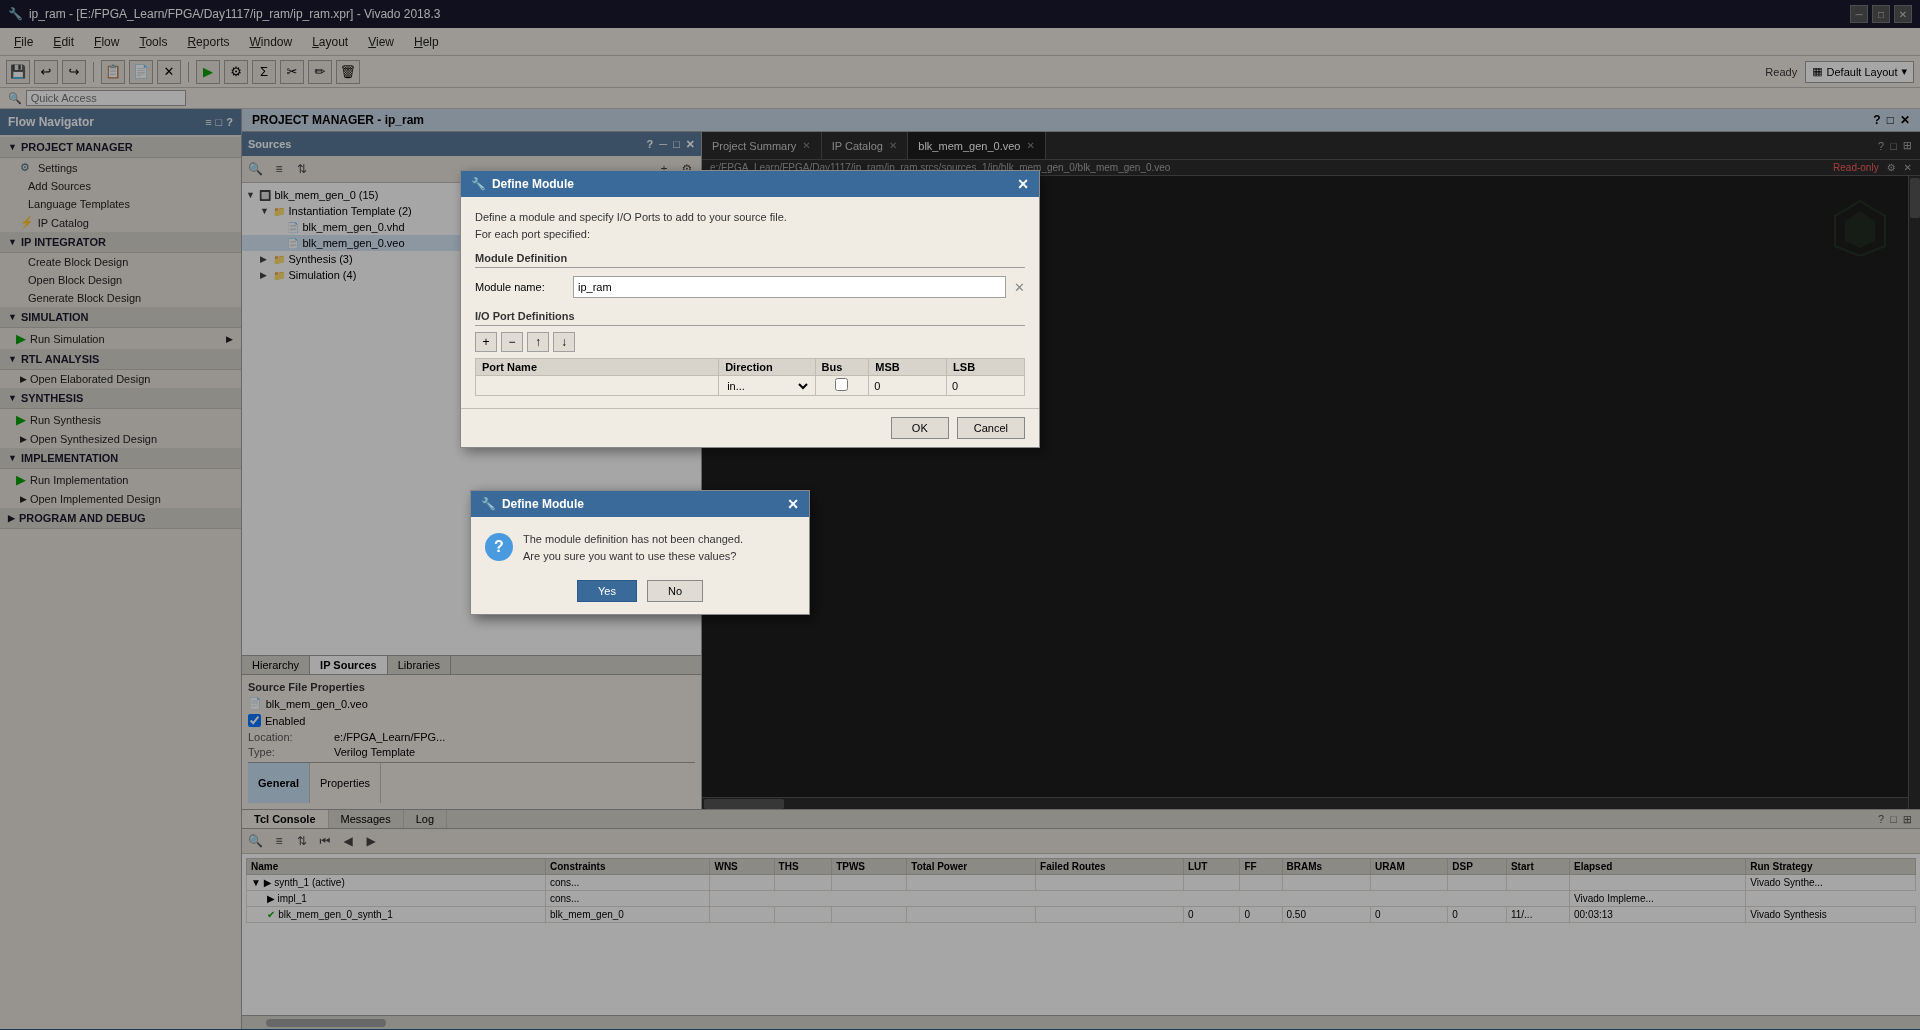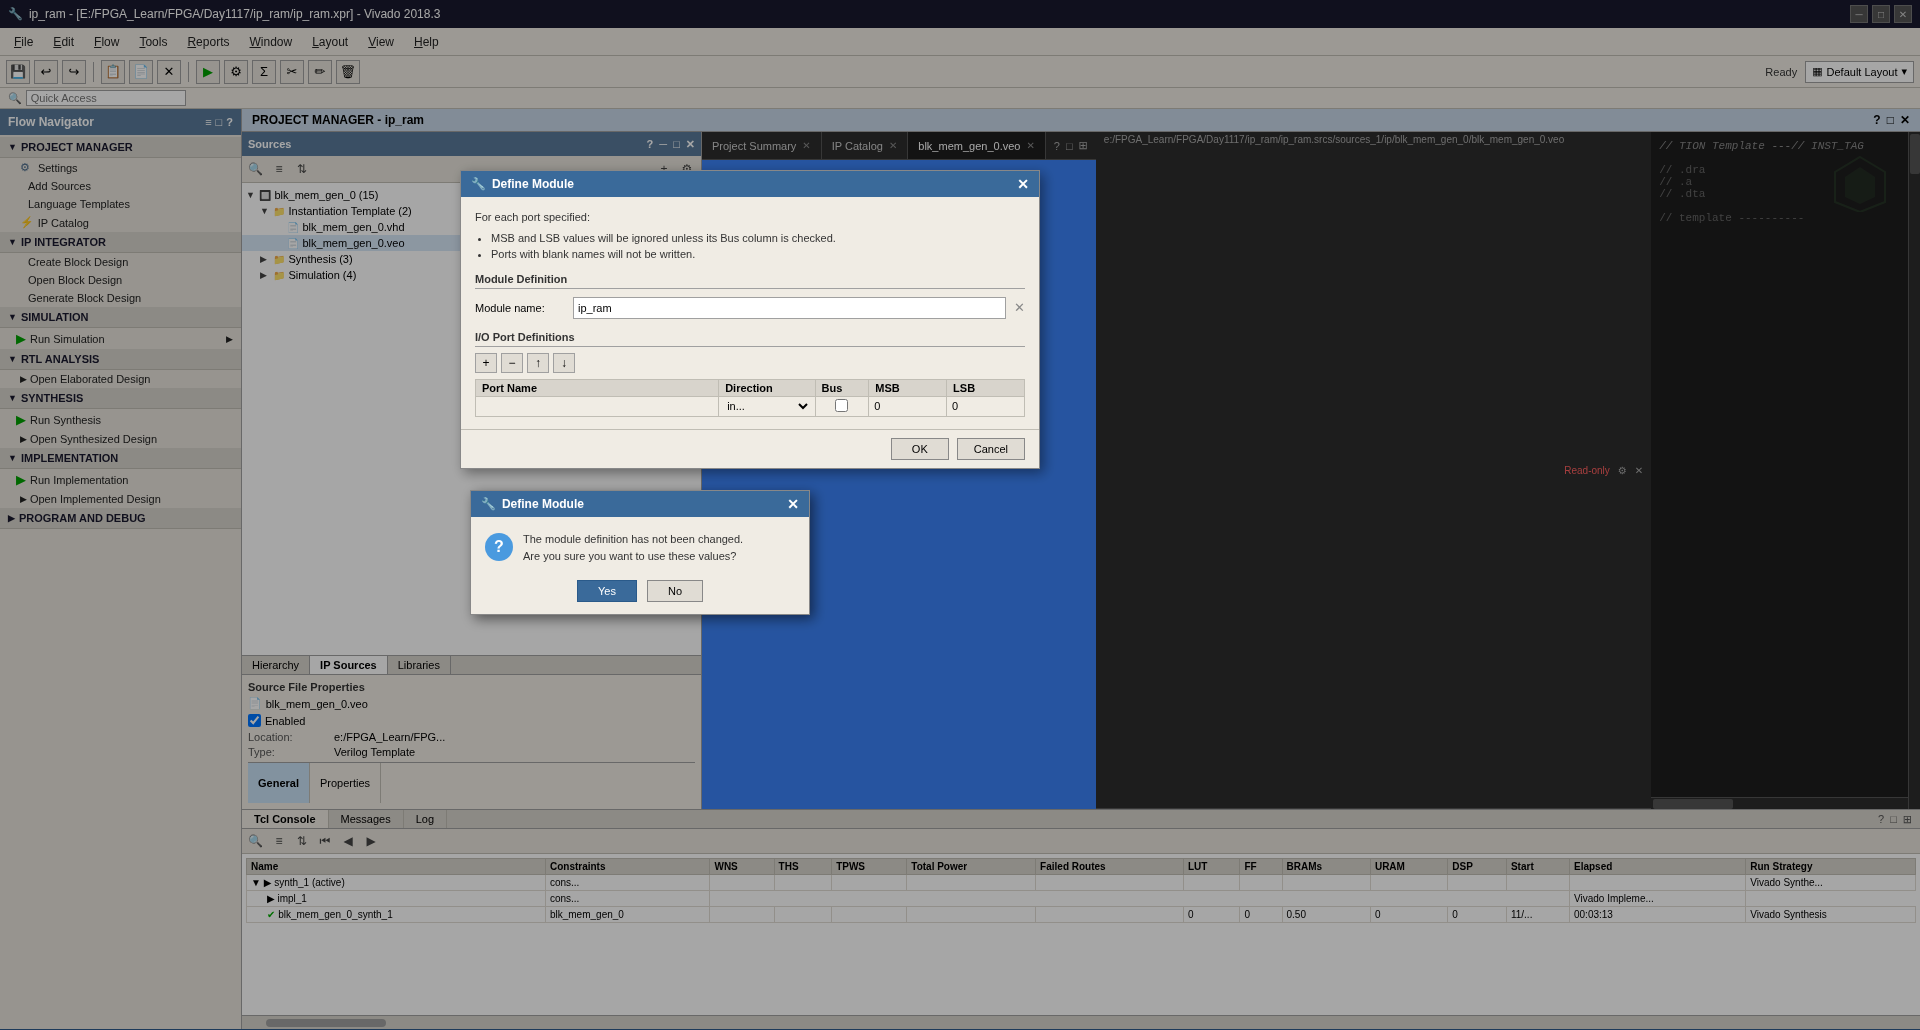--- a/index.html
+++ b/index.html
@@ -200,21 +200,21 @@
     .props-header { font-weight: bold; margin-bottom: 4px; color: #333; }
     .props-item { display: flex; gap: 6px; margin-bottom: 3px; }
     .props-label { color: #555; min-width: 80px; }
     .props-tabs { display: flex; gap: 0; border-top: 1px solid #a0a0a0; margin-top: 4px; }
     .props-tab { padding: 14px 10px; font-size: 11px; cursor: pointer; border-right: 1px solid #c0bdb4; }
     .props-tab.active { background: #c8e0f4; font-weight: bold; }
 
     
     .editor-area {
       flex: 1;
-      display: flex; flex-direction: row;
+      display: flex; flex-direction: column;
       background: #3b82f6;
       overflow: hidden;
     }
     .editor-tabs-bar {
       display: flex; align-items: center;
       background: #2d2d2d; border-bottom: 1px solid #555;
       height: 28px;
     }
     .editor-tab {
       display: flex; align-items: center;
@@ -856,25 +856,22 @@
 <div class="dialog-main">
   <div class="dialog-title">
     <div class="dialog-title-left">
       <span style="color:#88cc44;">🔧</span>
       <span>Define Module</span>
     </div>
     <span class="dialog-close">✕</span>
   </div>
   <div class="dialog-body">
     <div class="dialog-desc">
+      <div>Define a module and specify I/O Ports to add to your source file.</div>
       <div>For each port specified:</div>
-      <ul>
-        <li>MSB and LSB values will be ignored unless its Bus column is checked.</li>
-        <li>Ports with blank names will not be written.</li>
-      </ul>
     </div>
 
     <div class="dialog-section-label">Module Definition</div>
 
     <div class="module-name-row">
       <span class="module-name-label">Module name:</span>
       <input type="text" class="module-name-input" value="ip_ram" style="">
       <span class="module-clear">✕</span>
     </div>
 

